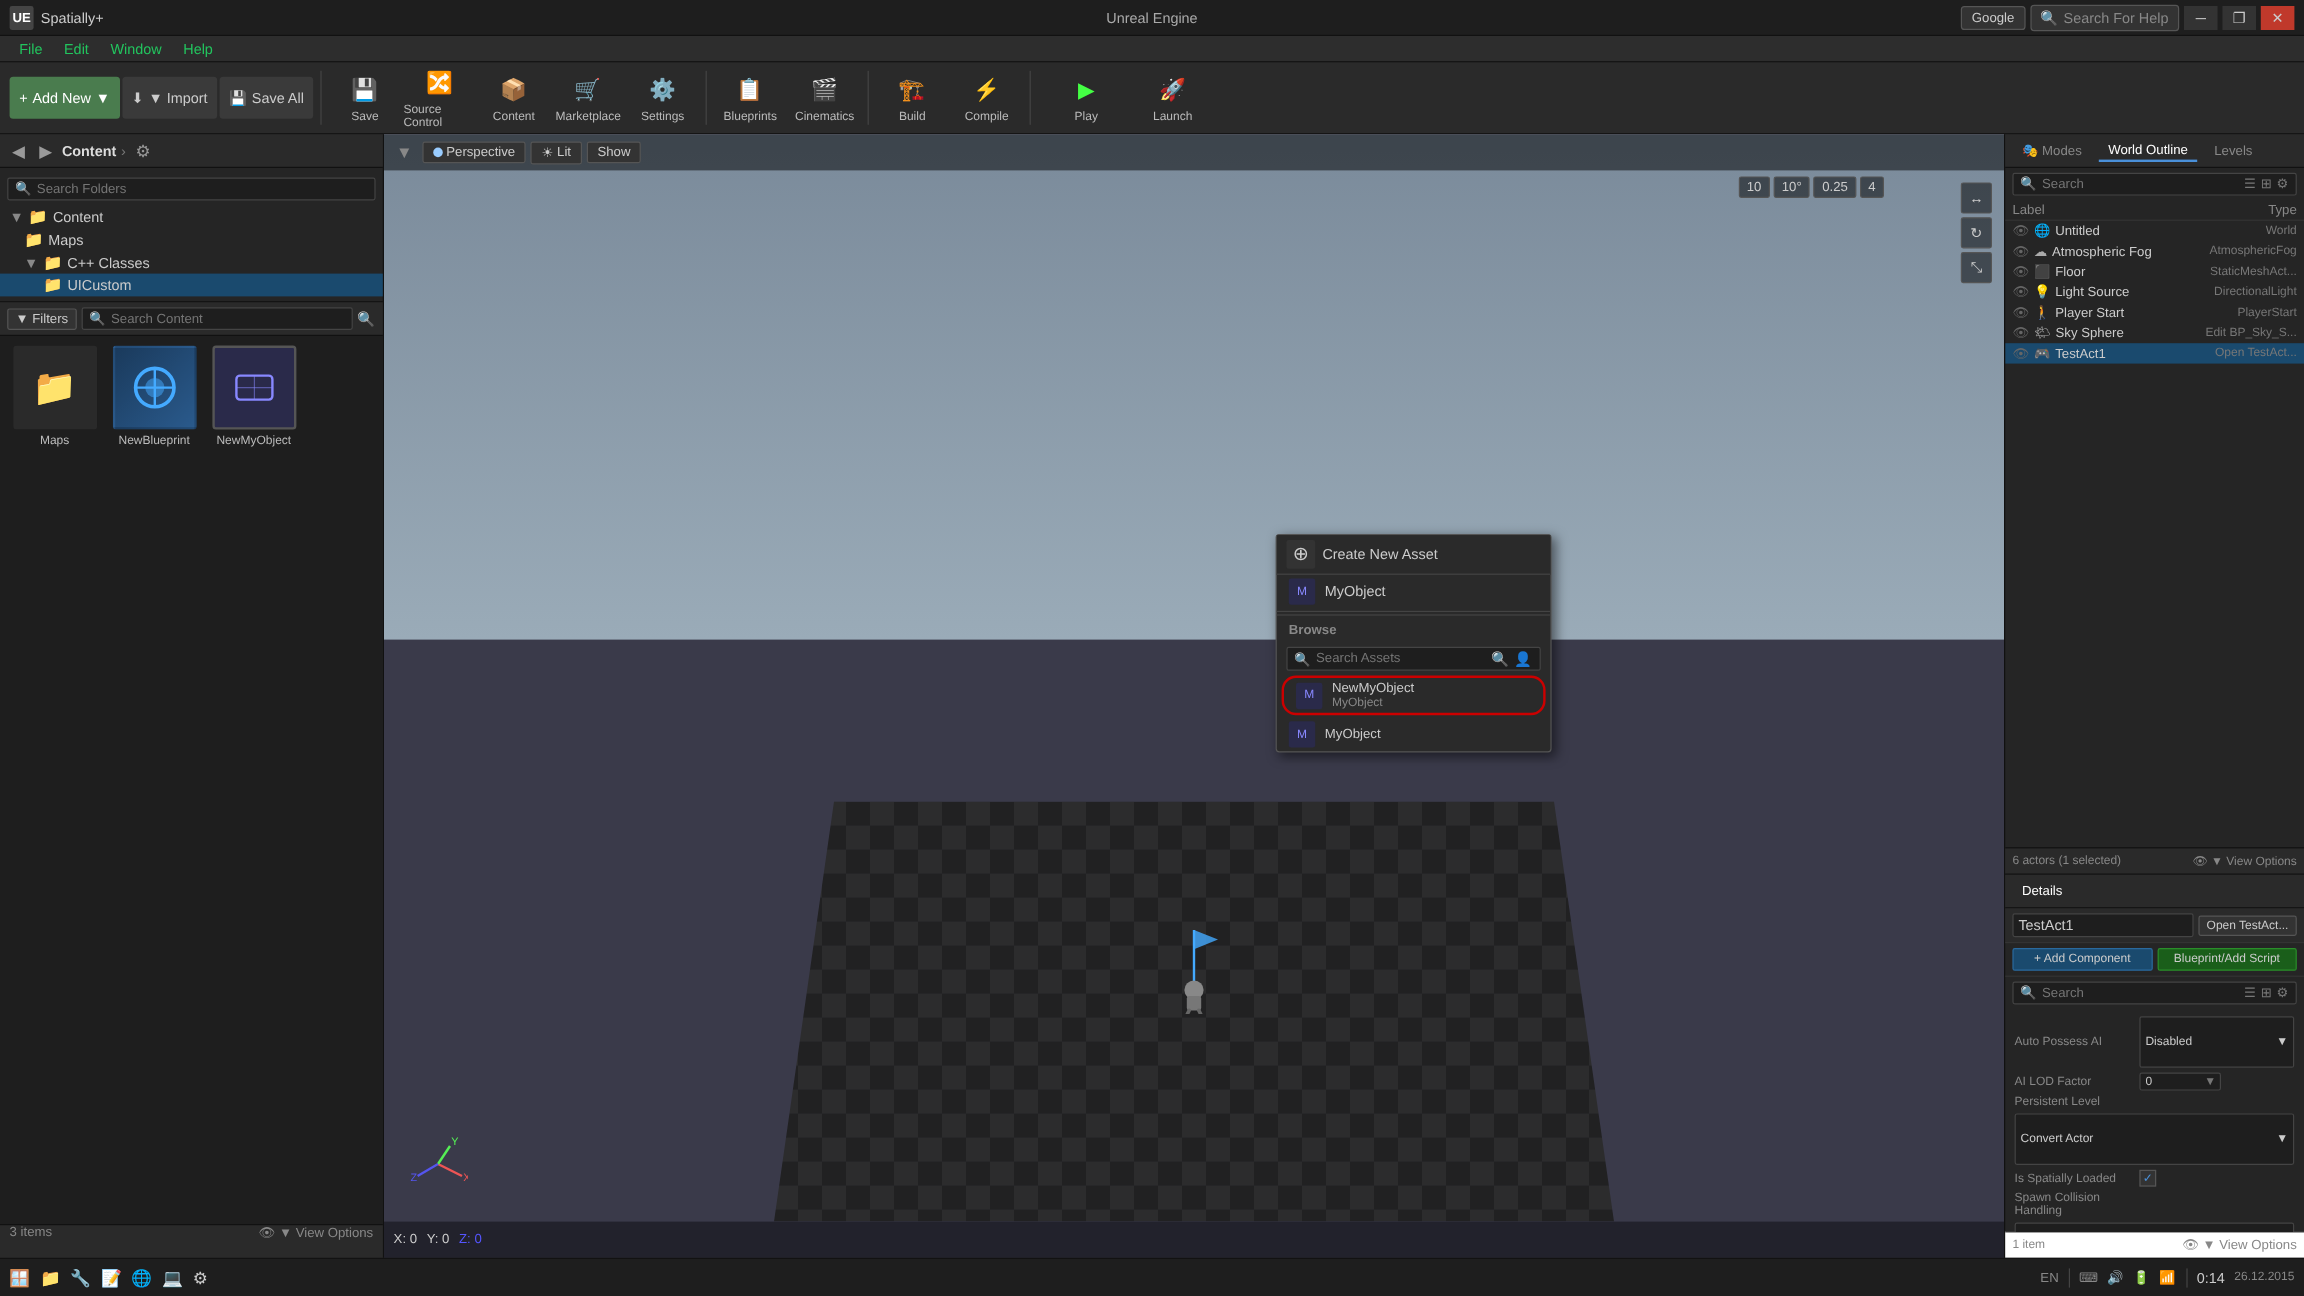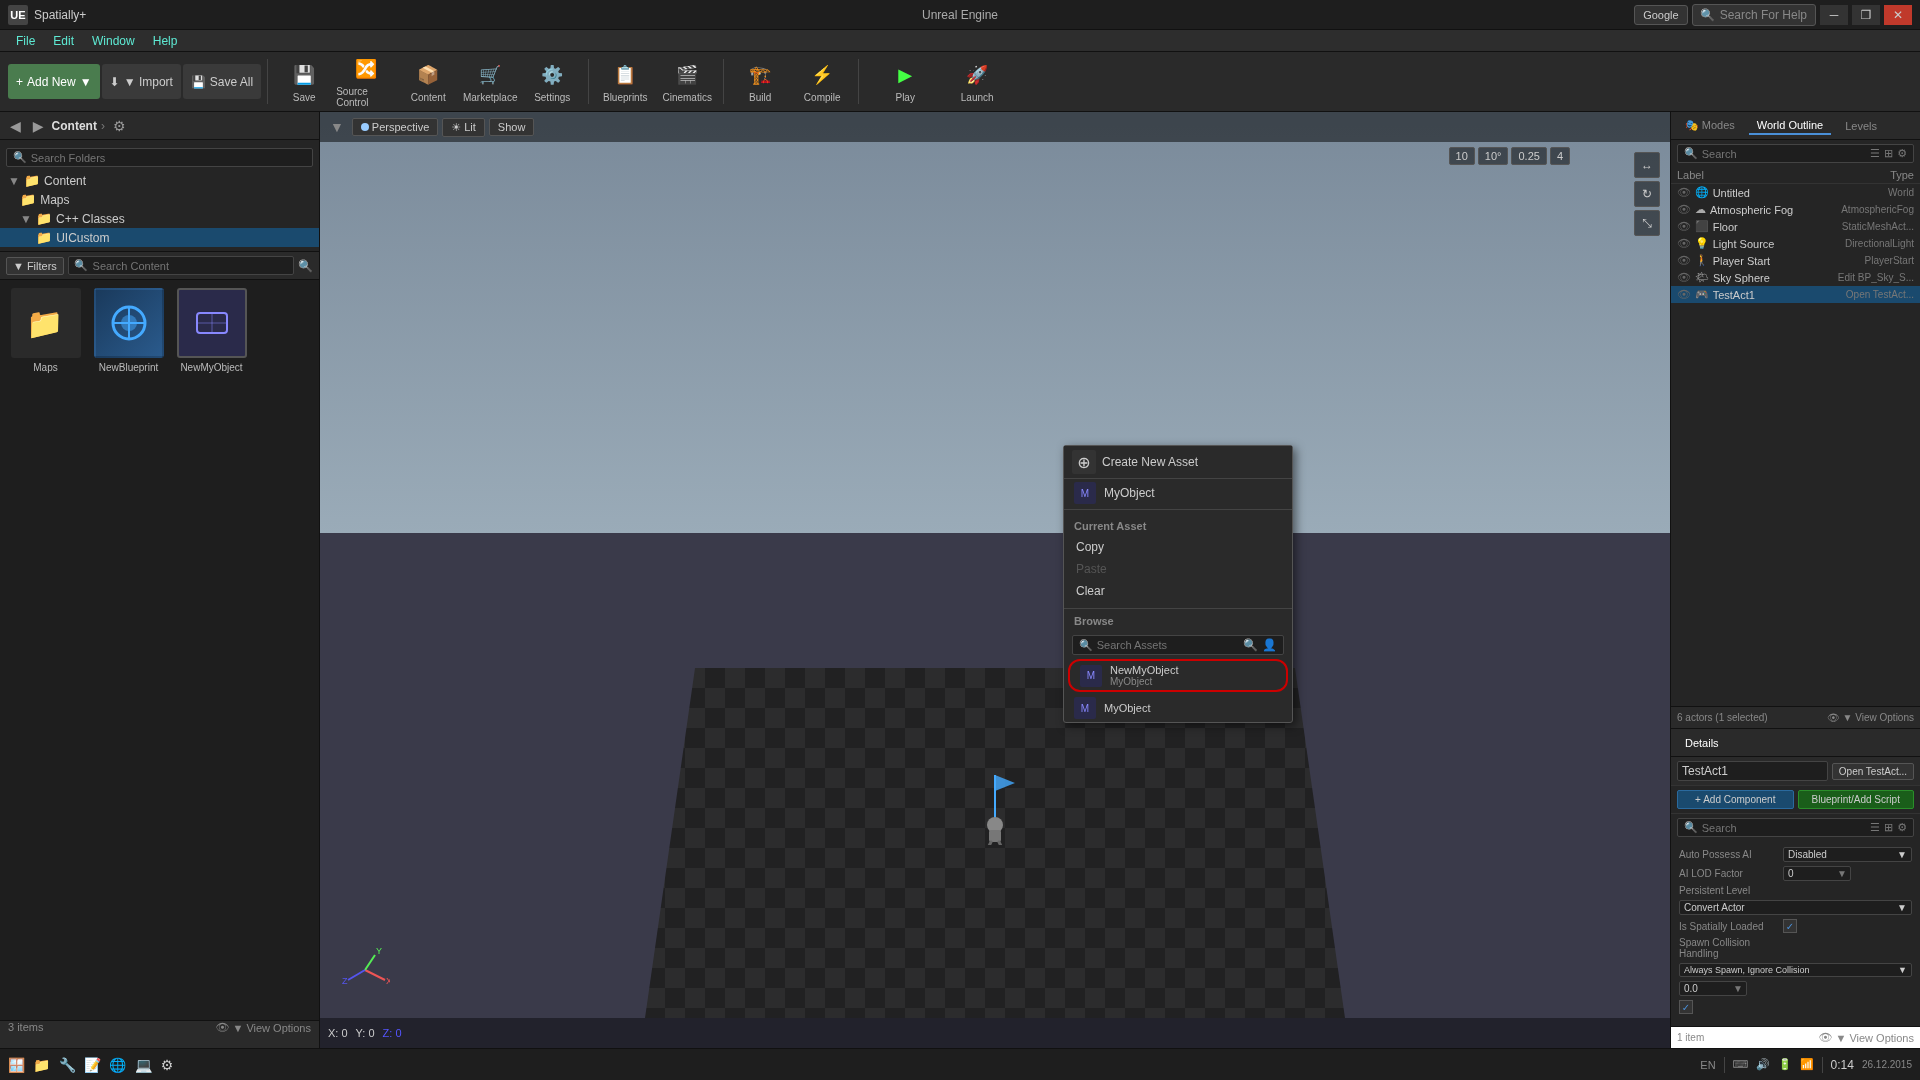--- a/index.html
+++ b/index.html
@@ -59,21 +59,21 @@
       height: 22px;
       background: #2d2d2d;
       display: flex;
       align-items: center;
       padding: 0 8px;
       gap: 2px;
       border-bottom: 1px solid #111;
     }
     .menu-item {
       padding: 2px 8px;
-      color: #5eead4;
+      color: #22c55e;
       cursor: pointer;
       font-size: 12px;
     }
 
     
     #toolbar {
       height: 60px;
       background: #2a2a2a;
       display: flex;
       align-items: center;
@@ -518,21 +518,21 @@
       cursor: pointer;
     }
     .dp-checkbox.checked::after {
       content: '✓'; font-size: 10px; color: #4a90d9;
     }
     .dp-select {
       flex: 1;
       background: #1e1e1e;
       border: 1px solid #444;
       border-radius: 2px;
-      padding: 1px 4px;
+      padding: 15px 4px;
       color: #ccc;
       font-size: 10px;
       display: flex; align-items: center; justify-content: space-between;
       cursor: pointer;
     }
     .dp-field-num {
       display: flex; align-items: center;
       background: #1e1e1e;
       border: 1px solid #444;
       border-radius: 2px;
@@ -1124,26 +1124,20 @@
     <div class="ctx-create-icon">⊕</div>
     <span>Create New Asset</span>
   </div>
   <div class="ctx-asset-row">
     <div class="ctx-asset-icon">M</div>
     <div>
       <div>MyObject</div>
     </div>
   </div>
   <div class="ctx-sep"></div>
-  <div class="ctx-section">
-    <div class="ctx-section-label">Current Asset</div>
-    <div class="ctx-item">Copy</div>
-    <div class="ctx-item disabled">Paste</div>
-    <div class="ctx-item">Clear</div>
-  </div>
   <div class="ctx-sep"></div>
   <div class="ctx-section-label">Browse</div>
   <div class="ctx-search-row">
     <span style="color:#777;font-size:11px;">🔍</span>
     <input placeholder="Search Assets" style="">
     <span style="color:#777;">🔍</span>
     <span style="color:#777;">👤</span>
   </div>
 
   <div class="ctx-asset-row" style="border:2px solid #cc0000;border-radius:12px;margin:2px 4px;">

